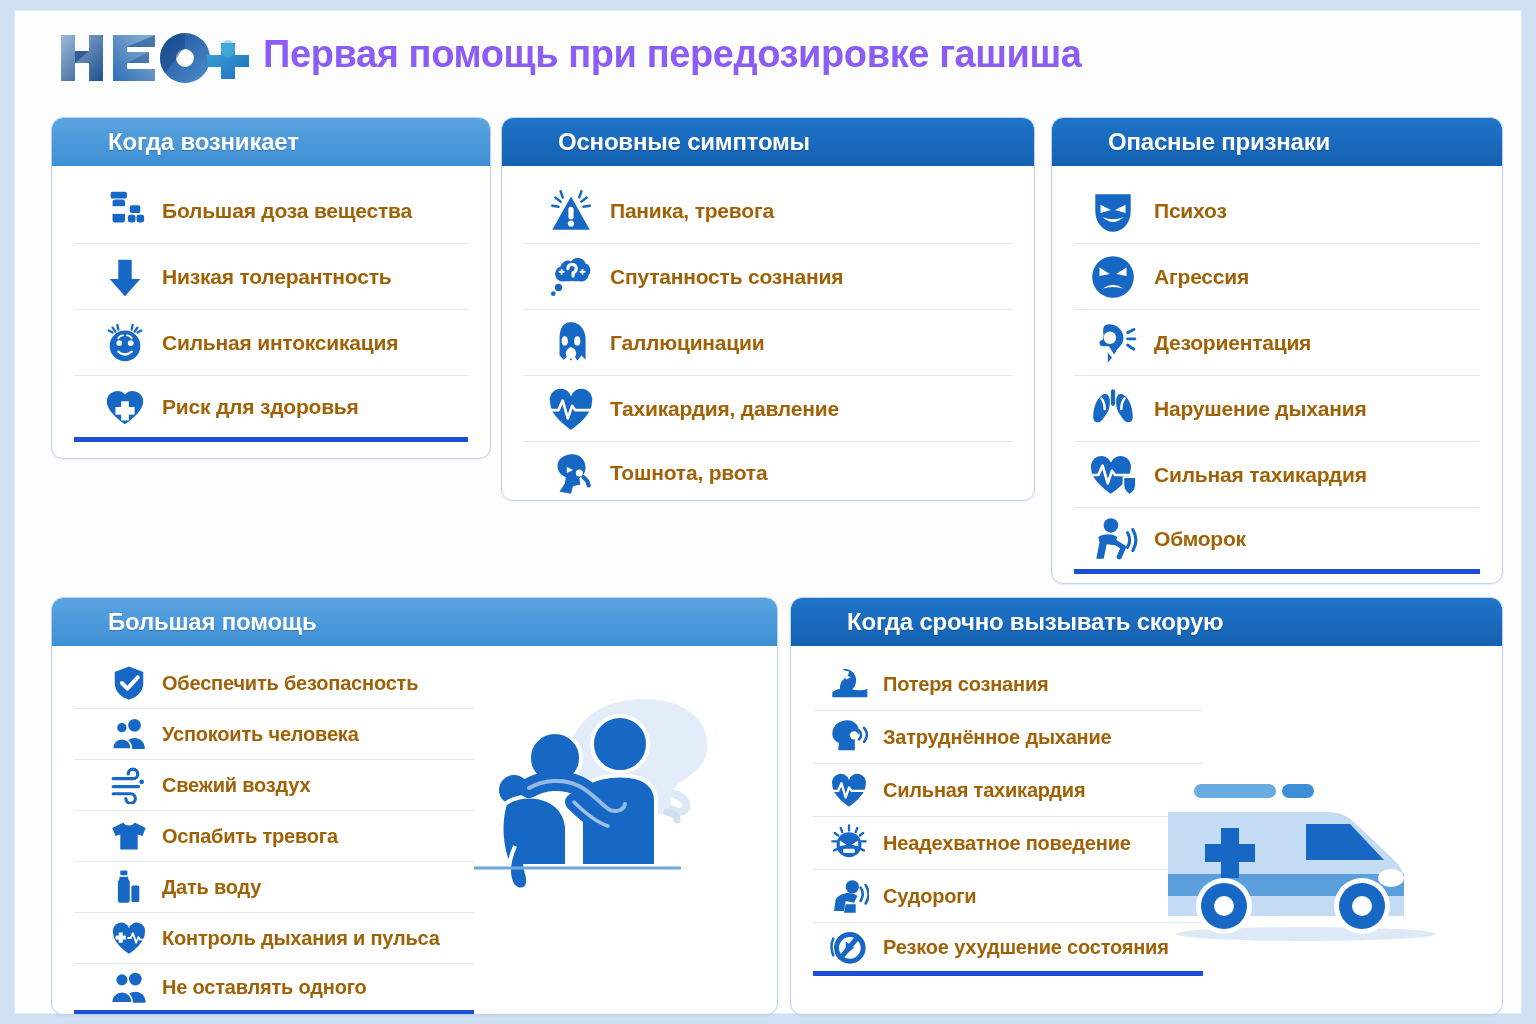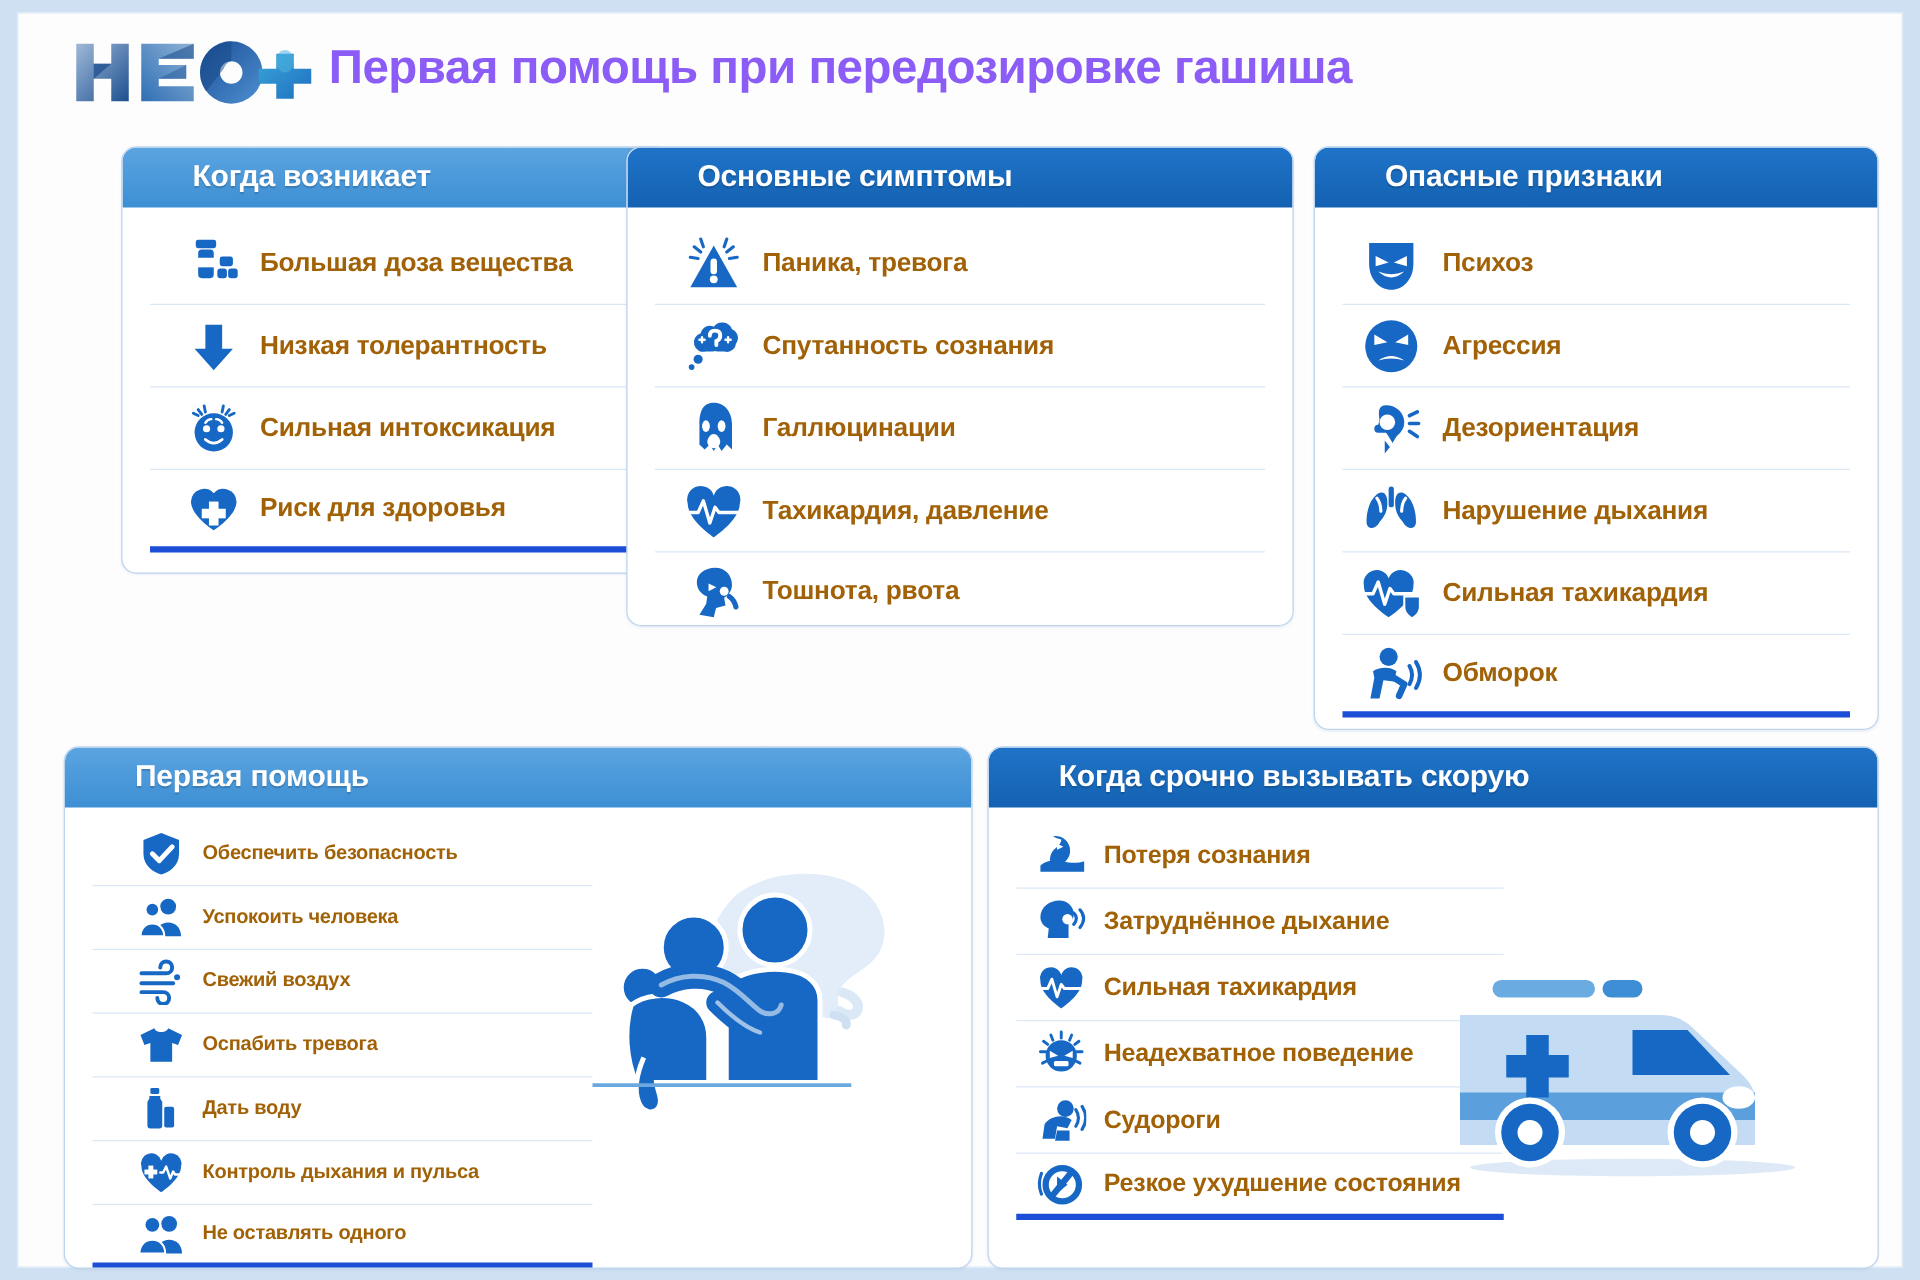--- a/index.html
+++ b/index.html
@@ -73,30 +73,30 @@
 
   
   #card-when  .row { height:66px; padding-left:28px; }
   #card-when  .ico svg { width:46px; height:46px; }
   #card-sym   .row { height:66px; padding-left:22px; }
   #card-sym   .ico svg { width:50px; height:50px; }
   #card-dang  .row { height:66px; padding-left:14px;gap:16px; }
   #card-dang  .ico svg { width:50px; height:50px; }
   #card-aid   .row { height:51px; padding-left:36px; }
   #card-aid   .ico svg { width:38px; height:38px; }
-  #card-aid   .lbl { font-size:16px; }
+  #card-aid   .lbl { font-size:20px; }
   #card-amb   .row { height:53px; padding-left:16px; }
   #card-amb   .ico svg { width:40px; height:40px; }
   #card-amb   .lbl { font-size:20px; }
 
   #card-aid .rows { width:400px; }
   #card-amb .rows { width:390px; }
 
   
-  #card-when { left:36px;   top:106px; width:440px; height:342px;margin-left:46px; }
+  #card-when { left:36px;   top:106px; width:440px; height:342px; }
   #card-sym  { left:486px;  top:106px; width:534px; height:384px; }
   #card-dang { left:1036px; top:106px; width:452px; height:467px; }
   #card-aid  { left:36px;   top:586px; width:727px; height:418px; }
   #card-amb  { left:775px;  top:586px; width:713px; height:418px; }
 
   
   .illus { position:absolute; pointer-events:none; }
   #aid-illus { right:18px; top:30px; width:290px; height:250px; }
   #amb-illus { right:36px; top:120px; width:320px; height:180px; }
 </style>
@@ -338,21 +338,21 @@
               <path d="M38 18q4 7 0 14M43 15q6 10 0 20" stroke="#1668c4" stroke-width="3" fill="none" stroke-linecap="round"></path>
             </svg>
         </span>
         <span class="lbl">Обморок</span>
       </div>
 
     </div>
   </div>
 
   <div class="card" id="card-aid">
-    <div class="card-head head-light">Первая помощь</div>
+    <div class="card-head head-light">Большая помощь</div>
     <div class="card-body">
       <div class="rows">
 
         <div class="row">
           <span class="ico">
             <svg viewBox="0 0 48 48">
                 <path d="M24 3l18 7v14c0 12-10 19-18 21-8-2-18-9-18-21V10z"></path>
                 <path d="M15 24l7 7 13-14" stroke="#fff" stroke-width="5" fill="none" stroke-linecap="round" stroke-linejoin="round"></path>
               </svg>
           </span>

